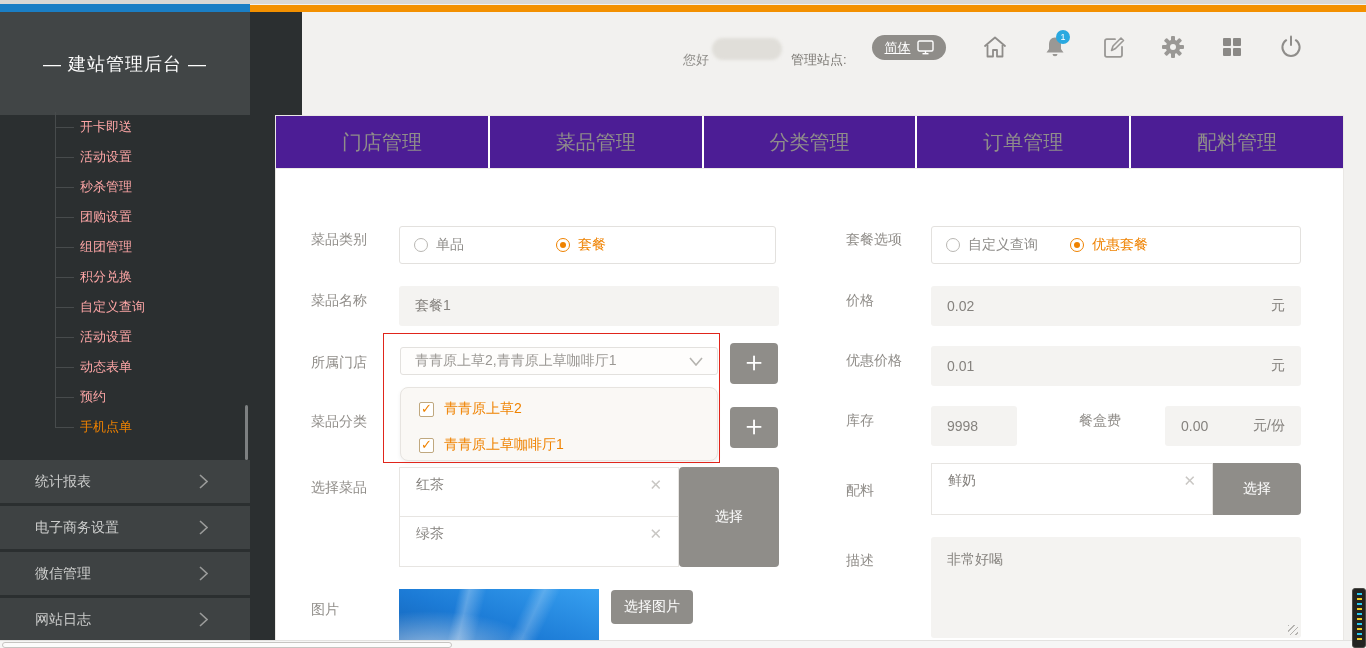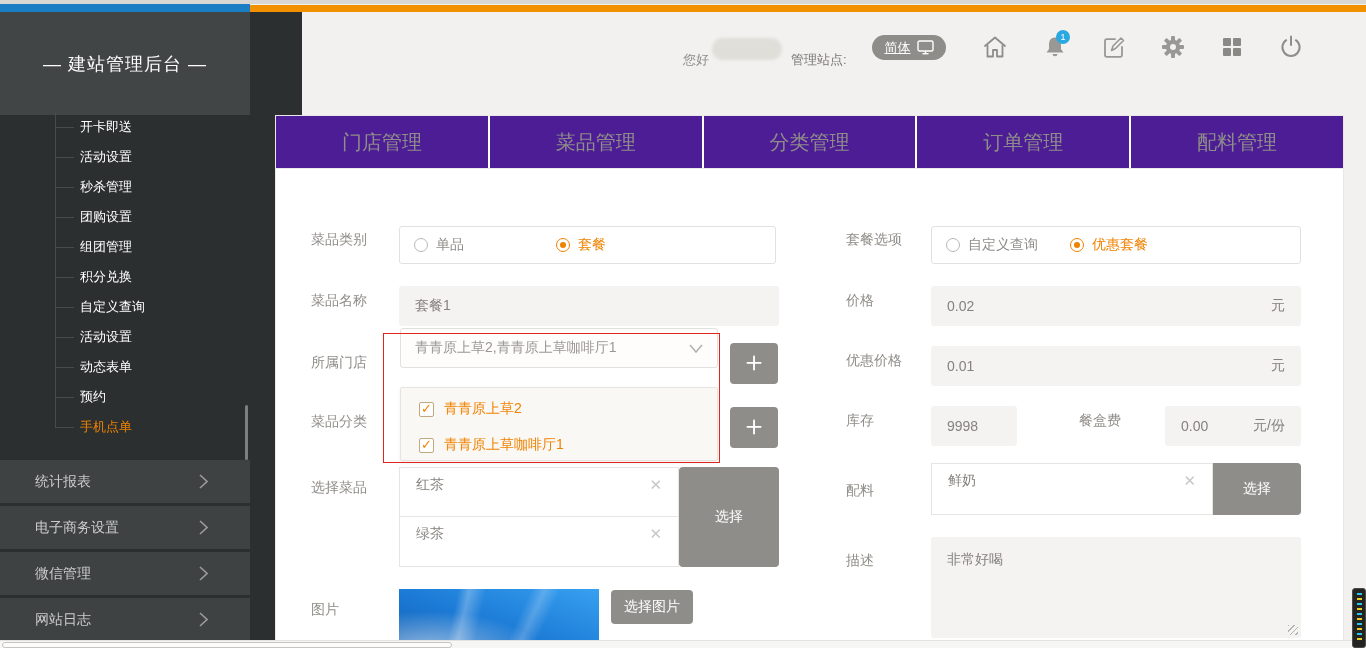--- a/index.html
+++ b/index.html
@@ -11,21 +11,21 @@
   .strip-gray { position:absolute; left:0; top:0; width:1366px; height:4px; background:#d9d7d4; }
   .strip-blue { position:absolute; left:0; top:4px; width:250px; height:8px; background:#1a7ec5; }
   .strip-orange { position:absolute; left:250px; top:5px; width:1116px; height:7px; background:#f39000; }
 
   
   .sidebar { position:absolute; left:0; top:12px; width:302px; height:628px; background:#2b2f30; }
   .sb-title { position:absolute; left:0; top:0; width:250px; height:103px; background:#414546;
               color:#fdfdfd; font-size:18px; display:flex; align-items:center; justify-content:center; letter-spacing:1px; }
   .sb-menu { position:absolute; left:0; top:100px; width:250px; }
   .sb-tree-line { position:absolute; left:55px; top:100px; width:1px; height:316px; background:#474b4c; }
-  .sb-item { position:relative; height:30px; line-height:30px; padding-left:80px; font-size:13px; color:#ffffff; cursor:pointer; }
+  .sb-item { position:relative; height:30px; line-height:30px; padding-left:80px; font-size:13px; color:#fca5a5; cursor:pointer; }
   .sb-item::before { content:""; position:absolute; left:55px; top:50%; width:19px; height:1px; background:#474b4c; }
   .sb-item.active { color:#ef8200; }
   .sb-groups { position:absolute; left:0; top:445px; width:250px; }
   .sb-group { position:relative; height:43px; line-height:43px; margin-top:3px; background:#3e4243;
               color:#cbcccb; font-size:14px; padding-left:35px; cursor:pointer; }
   .sb-group svg { position:absolute; right:42px; top:14px; }
   .sb-scroll { position:absolute; left:245px; top:393px; width:3px; height:55px; background:#7d8081; border-radius:2px; }
 
   
   .hdr { position:absolute; top:0; left:250px; right:0; height:115px; }
@@ -56,21 +56,21 @@
   .radio-lbl { margin-left:8px; }
   .radio-lbl.on { color:#ef8200; }
 
   .select { position:absolute; background:#fefdfc; border:1px solid #e3e1de; border-radius:3px; font-size:14px; color:#9b9894;
             display:flex; align-items:center; padding:0 14px; cursor:pointer; }
   .select svg { margin-left:auto; }
 
   .red-rect { position:absolute; left:383px; top:333px; width:337px; height:130px; border:1px solid #e0251b; pointer-events:none; }
 
   .dropdown { position:absolute; left:124px; top:271px; width:318px; height:74px; background:#faf8f5; border:1px solid #e7e4e0;
-              border-radius:2px; box-shadow:0 2px 4px rgba(0,0,0,.06); }
+              border-radius:8px; box-shadow:0 2px 4px rgba(0,0,0,.06); }
   .dd-item { display:flex; align-items:center; height:30px; margin:6px 0 0 18px; font-size:14px; color:#ef8200; cursor:pointer; }
   .checkbox { width:15px; height:15px; border:1px solid #c0a87f; background:#fff; border-radius:2px; margin-right:10px;
               position:relative; flex:none; }
   .checkbox::after { content:"✓"; position:absolute; left:1px; top:-2px; font-size:13px; font-weight:bold; color:#ef8200; }
 
   .gbtn { position:absolute; background:#8f8d89; border-radius:4px; color:#fff; font-size:14px;
           display:flex; align-items:center; justify-content:center; cursor:pointer; }
   .plus { font-size:28px; font-weight:200; line-height:1; padding-bottom:4px; }
 
   .dish-row { position:absolute; background:#fff; border:1px solid #e7e5e2; font-size:14px; color:#85827e;
@@ -236,21 +236,21 @@
         <span class="radio-lbl on">套餐</span>
       </div>
     </div>
 
     <div class="flabel" style="left:35px; top:176px">菜品名称</div>
     <div class="graybox" style="left:123px; top:170px; width:380px; height:40px">
       <span>套餐1</span>
     </div>
 
     <div class="flabel" style="left:35px; top:238px">所属门店</div>
-    <div class="select" style="left:124px; top:212px; width:318px; height:40px">
+    <div class="select" style="left:124px; top:231px; width:318px; height:28px">
       <span>青青原上草2,青青原上草咖啡厅1</span>
       <svg width="14" height="9" viewBox="0 0 14 9">
           <polyline points="1,1 7,8 13,1" fill="none" stroke="#b5b3af" stroke-width="1.6"></polyline>
         </svg>
     </div>
     <div class="gbtn" style="left:454px; top:227px; width:48px; height:41px">
       <span class="plus">＋</span>
     </div>
 
     <div class="flabel" style="left:35px; top:297px">菜品分类</div>

